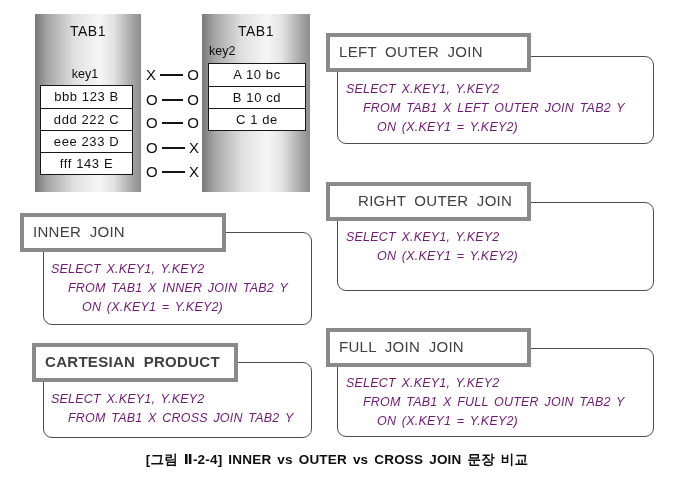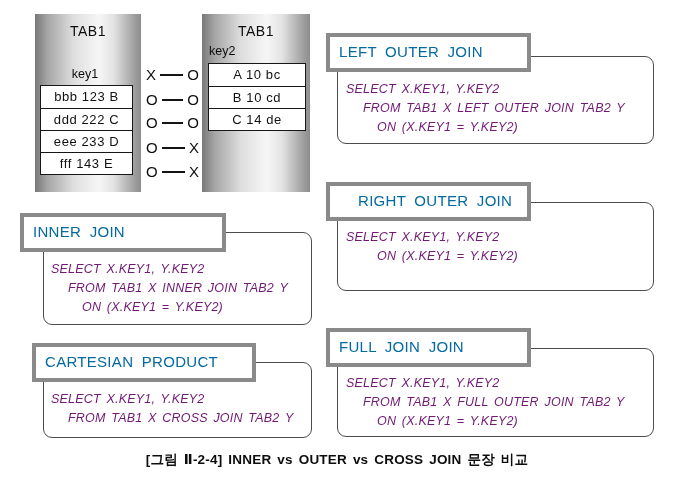--- a/index.html
+++ b/index.html
@@ -75,39 +75,39 @@
     border-radius: 9px;
   }
   .title-box {
     position: absolute;
     background: #ffffff;
     border: 4px solid #8a8a8a;
     height: 39px;
     line-height: 30px;
     padding-left: 9px;
     font-size: 15px; letter-spacing: 0.3px; word-spacing: 4px;
-    color: #0369a1;
+    color: #404040;
     z-index: 2;
   }
   .sql {
     font-size: 12.5px; letter-spacing: 0.2px; word-spacing: 2px;
     line-height: 19px; color: #701a75; font-style: italic;
   }
   .sql-line.ind1 { padding-left: 17px; }
   .sql-line.ind2 { padding-left: 31px; }
   .p-lo { left: 337px; top: 56px;  width: 317px; height: 88px; padding: 23px 0 0 8px; }
   .p-ro { left: 337px; top: 202px; width: 317px; height: 89px; padding: 25px 0 0 8px; }
   .p-fo { left: 337px; top: 348px; width: 317px; height: 89px; padding: 25px 0 0 8px; }
   .p-in { left: 43px;  top: 232px; width: 269px; height: 93px; padding: 27px 0 0 7px; }
   .p-cp { left: 43px;  top: 362px; width: 269px; height: 76px; padding: 27px 0 0 7px; }
   .t-lo { left: 326px; top: 33px;  width: 205px; }
   .t-ro { left: 326px; top: 182px; width: 205px; padding-left: 28px; }
   .t-fo { left: 326px; top: 328px; width: 205px; }
   .t-in { left: 20px;  top: 213px; width: 206px; }
-  .t-cp { left: 32px;  top: 343px; width: 224px; }
+  .t-cp { left: 32px;  top: 343px; width: 206px; font-weight: bold; }
 
   
   .caption {
     position: absolute;
     left: 0; right: 0; top: 451px;
     text-align: center;
     font-size: 13.5px; font-weight: 700; letter-spacing: 0.2px; word-spacing: 2px;
     color: #0d0d0d;
   }
 </style>
@@ -127,21 +127,21 @@
     <div class="tbl-row">fff 143 E</div>
   </div>
 
   <div class="tbl-column col-right">
     <div class="col-title">TAB1</div>
   </div>
   <div class="key-label key2">key2</div>
   <div class="row-stack rows-right">
     <div class="tbl-row">A 10 bc</div>
     <div class="tbl-row">B 10 cd</div>
-    <div class="tbl-row">C 14 de</div>
+    <div class="tbl-row">C 1 de</div>
   </div>
 
   <div class="connector" style="top:66px;">
     <span class="sym">X</span>
     <span class="line"></span>
     <span class="sym">O</span>
   </div>
   <div class="connector" style="top:91px;">
     <span class="sym">O</span>
     <span class="line"></span>

